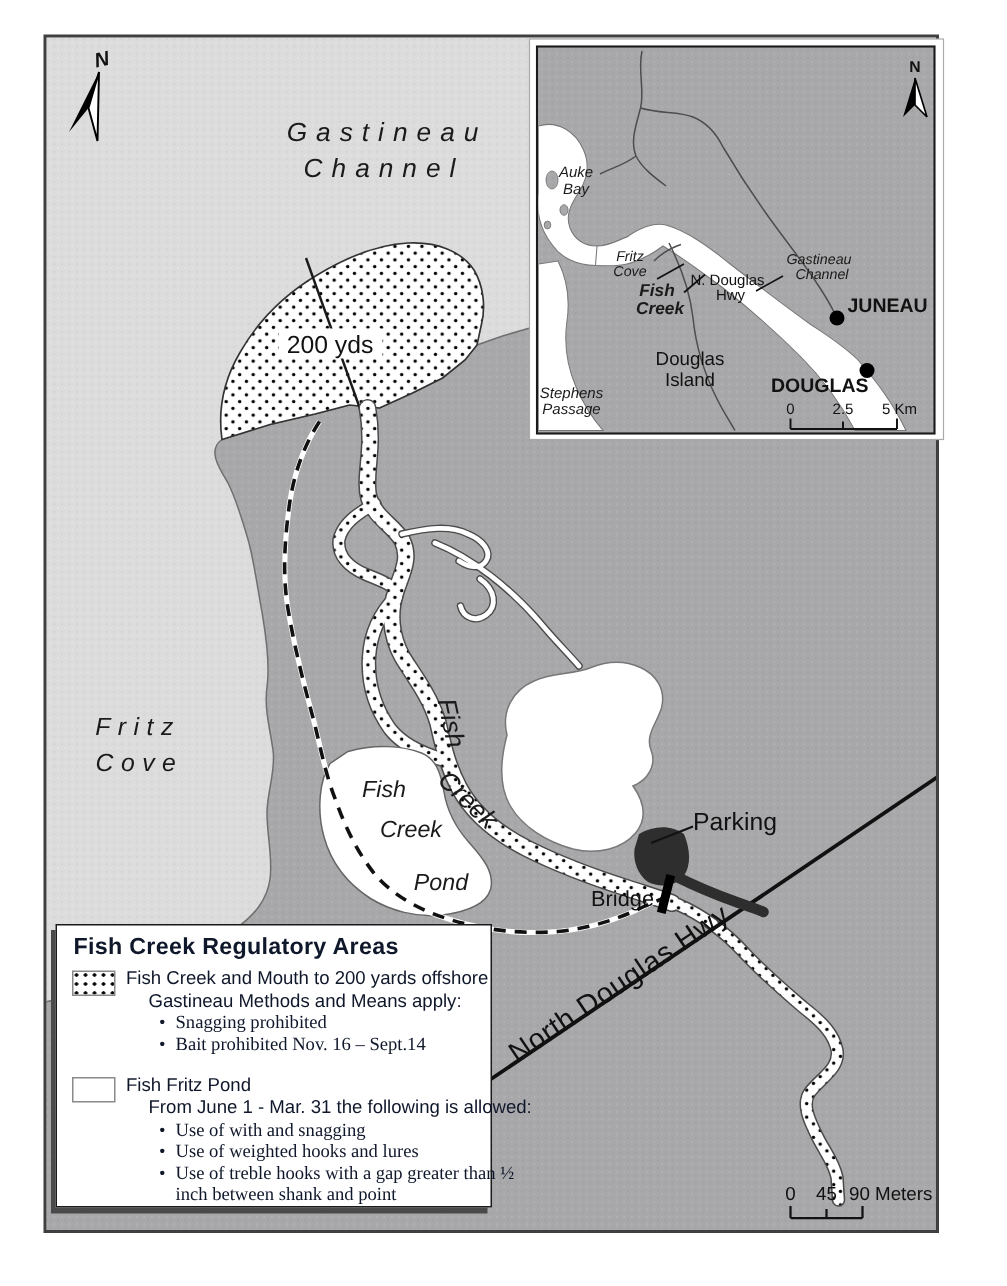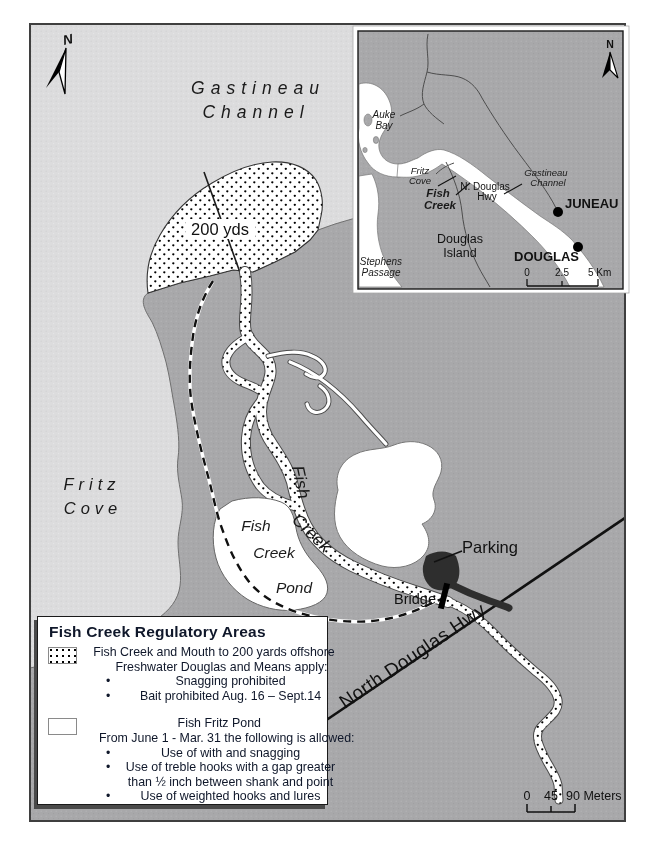--- a/index.html
+++ b/index.html
@@ -10,25 +10,25 @@
   .wlabel{font-style:italic;fill:#1a1a1a;}
   
   #legend{position:absolute;left:37px;top:616px;width:291px;height:189px;
           background:#ffffff;border:1.6px solid #1a1a1a;box-sizing:border-box;
           box-shadow:-3px 4px 0 #4a4a4a;padding:5px 6px 4px 9px;color:#0f172a;}
   #legend .title{font-size:15.5px;font-weight:bold;letter-spacing:.2px;margin:1px 0 4px 2px;white-space:nowrap;}
   .legend-item{display:flex;margin-top:3px;}
   .legend-item .sym{flex:0 0 auto;width:27px;height:15px;border:1px solid #8a8a8a;margin:2px 7px 0 1px;background:#fff;}
   .sym.dotted{background-image:radial-gradient(circle at 2px 2px,#000 1px,rgba(0,0,0,0) 1.3px);
               background-size:6px 6px;background-color:#fff;}
-  .legend-item .txt{font-size:12.4px;line-height:14.6px;text-align:center;}
+  .legend-item .txt{font-size:12.4px;line-height:14.6px;}
   .legend-item .lbl{white-space:nowrap;}
   .legend-item .sub{padding-left:15px;white-space:nowrap;}
   .legend-item ul{margin:0;padding:0 0 0 22px;list-style:none;width:238px;}
-  .legend-item li{position:relative;padding-left:11px;}
+  .legend-item li{position:relative;padding-left:11px;font-family:Liberation Serif, serif;}
   .legend-item li::before{content:"\2022";position:absolute;left:0;top:0;}
 </style>
 </head>
 <body>
 
 <div id="page">
 
 <svg width="671" height="857" viewBox="0 0 671 857">
   <defs>
     <pattern id="patWater" width="5" height="5" patternUnits="userSpaceOnUse">
@@ -222,35 +222,35 @@
   </g>
 </svg>
 
 <div id="legend">
   <div class="title">Fish Creek Regulatory Areas</div>
 
   <div class="legend-item">
     <div class="sym dotted"></div>
     <div class="txt">
       <div class="lbl">Fish Creek and Mouth to 200 yards offshore</div>
-      <div class="sub">Freshwater Douglas and Means apply:</div>
+      <div class="sub">Gastineau Methods and Means apply:</div>
       <ul>
         <li>Snagging prohibited</li>
-        <li>Bait prohibited Aug. 16 – Sept.14</li>
+        <li>Bait prohibited Nov. 16 – Sept.14</li>
       </ul>
     </div>
   </div>
 
   <div class="legend-item" style="margin-top:13px">
     <div class="sym"></div>
     <div class="txt">
       <div class="lbl">Fish Fritz Pond</div>
       <div class="sub">From June 1 - Mar. 31 the following is allowed:</div>
       <ul>
         <li>Use of with and snagging</li>
+        <li>Use of weighted hooks and lures</li>
         <li>Use of treble hooks with a gap greater than ½ inch between shank and point</li>
-        <li>Use of weighted hooks and lures</li>
       </ul>
     </div>
   </div>
 </div>
 
 </div>
 
 </body></html>

